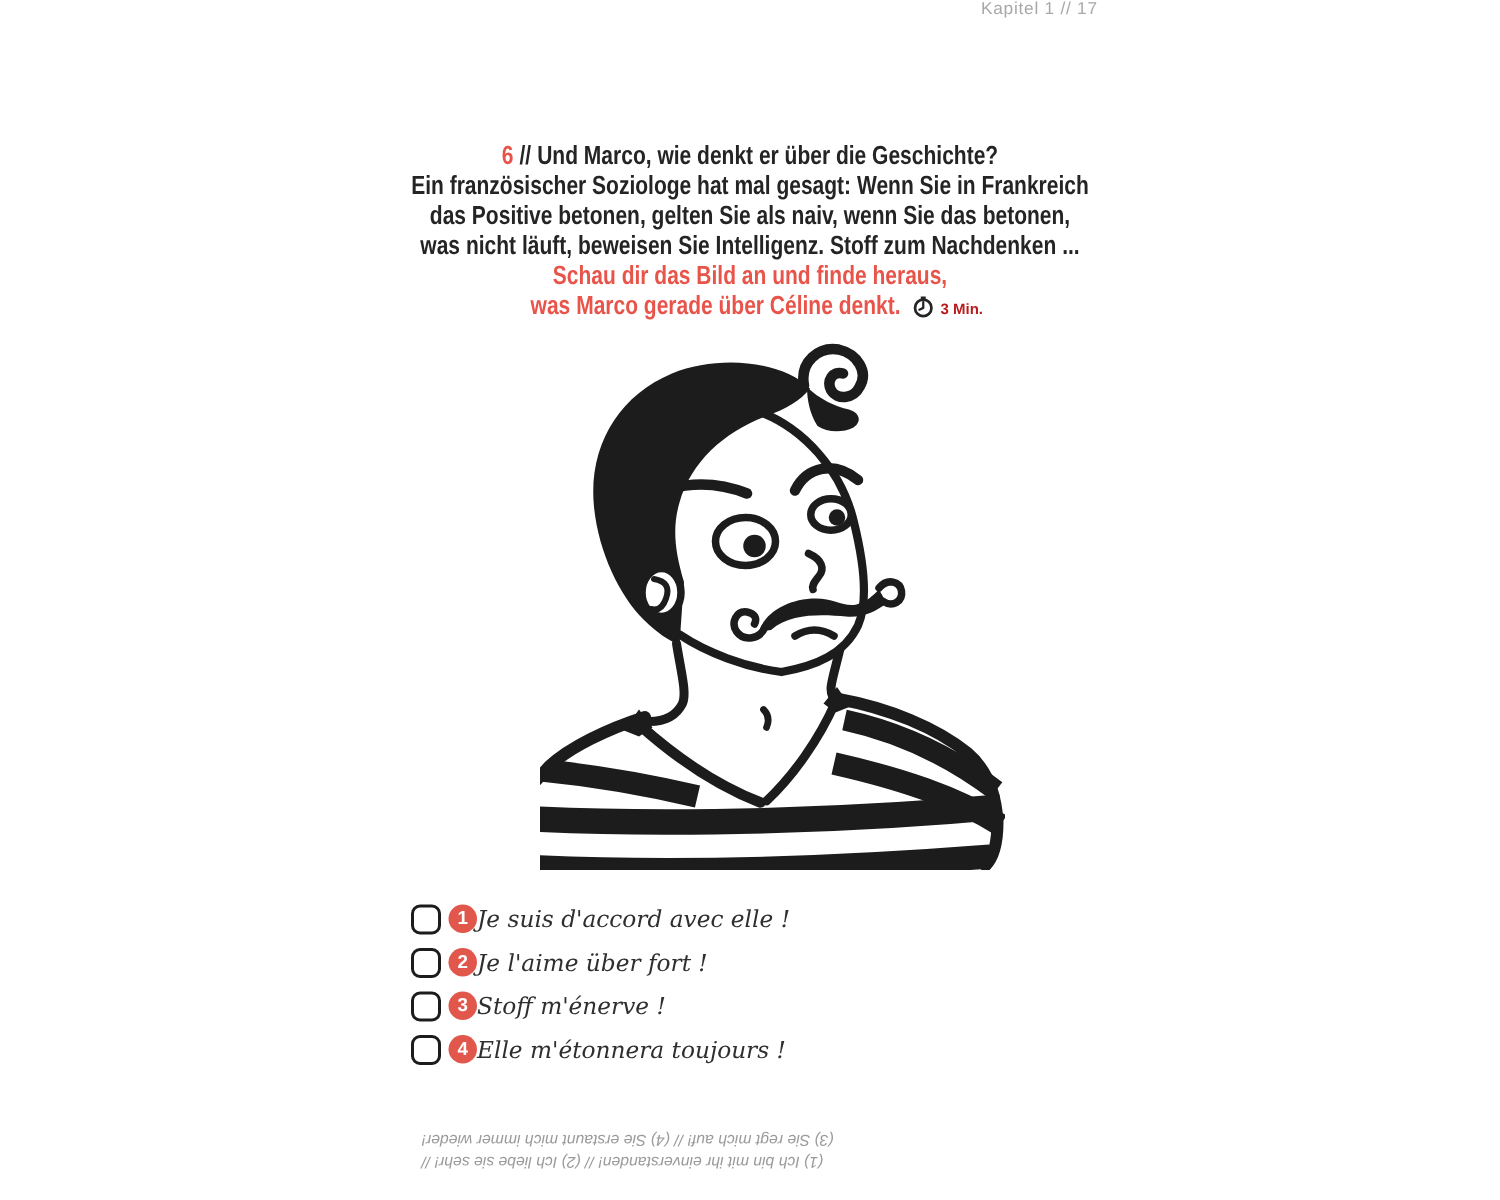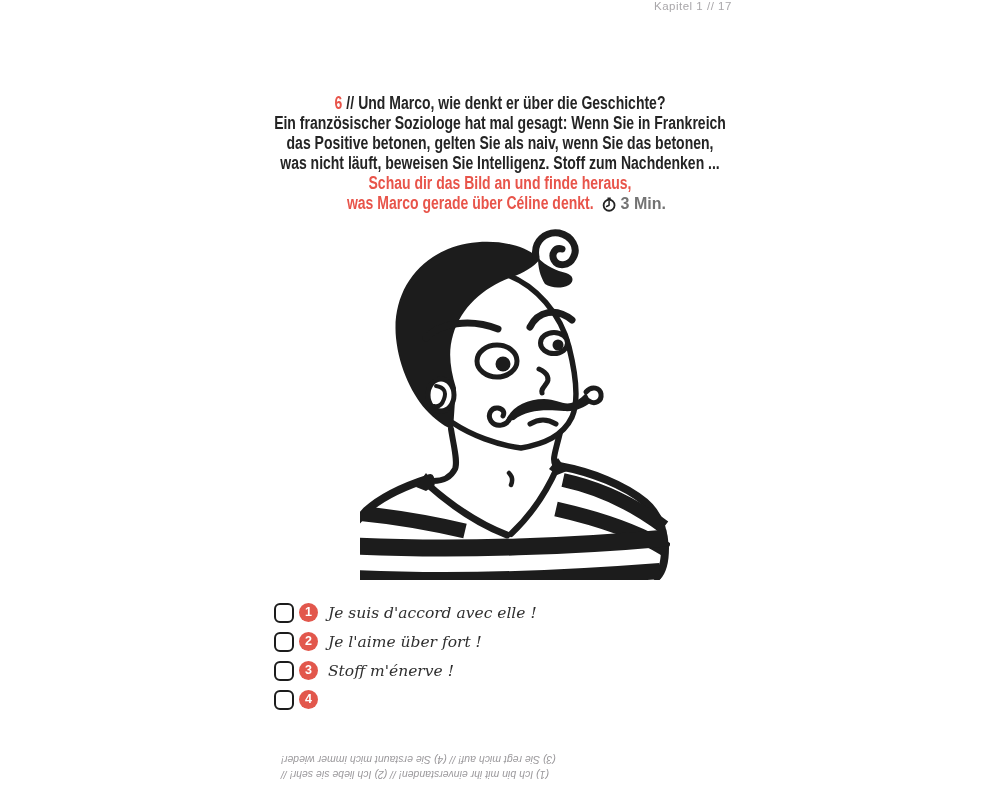--- a/index.html
+++ b/index.html
@@ -9,34 +9,34 @@
   .chapter-label{position:absolute;left:654px;top:0px;font-size:11.5px;color:#a9a7aa;
                  letter-spacing:.5px;}
 
   .heading{position:absolute;left:150px;top:93px;width:700px;text-align:center;
            transform:scaleX(.8);transform-origin:50% 0;
            font-weight:bold;font-size:17.5px;line-height:20px;color:#242424;}
   .heading .red{color:#e8544a;}
   .heading .sep{margin:0 5px;}
   .task-line{color:#e8544a;}
   .duration-wrap{display:inline-block;transform:scaleX(1.25);transform-origin:left center;
-                 color:#737373;font-size:16px;font-weight:bold;margin-left:10px;white-space:nowrap;}
+                 color:#b91c1c;font-size:10px;font-weight:bold;margin-left:10px;white-space:nowrap;}
   .clock-svg{vertical-align:-3px;margin-right:4px;}
 
   .illustration{position:absolute;left:360px;top:228px;width:310px;height:352px;}
 
   .option-row{position:absolute;left:274px;display:flex;align-items:center;height:21px;}
   .option-row.r0{top:602px;} .option-row.r1{top:631px;}
   .option-row.r2{top:660px;} .option-row.r3{top:689px;}
   .checkbox{width:16px;height:16px;border:2.6px solid #1c1c1c;border-radius:6px;
             background:#fff;flex:0 0 auto;}
   .num-badge{width:19px;height:19px;border-radius:50%;background:#e2574c;color:#ffffff;
              font-weight:bold;font-size:12.5px;line-height:19px;text-align:center;
              margin-left:5px;flex:0 0 auto;}
-  .option-label{margin-left:10px;font-family:"DejaVu Serif",serif;font-style:italic;
+  .option-label{font-family:"DejaVu Serif",serif;font-style:italic;
                 font-size:15.5px;color:#2f2f2f;white-space:nowrap;}
 
   .answer-key{position:absolute;left:281px;top:751px;width:308px;
               transform:rotate(180deg);text-align:right;
               color:#9b999c;font-size:10.5px;line-height:15.5px;}
   .answer-key .line1{margin-bottom:3px;font-style:normal;}
   .answer-key .label{font-weight:bold;color:#454545;font-size:11px;margin-right:3px;}
   .answer-key .trans{font-style:italic;}
 </style>
 </head>
@@ -126,20 +126,21 @@
     <div class="option-label">Je l'aime über fort !</div>
   </div>
   <div class="option-row r2">
     <div class="checkbox"></div>
     <div class="num-badge">3</div>
     <div class="option-label">Stoff m'énerve !</div>
   </div>
   <div class="option-row r3">
     <div class="checkbox"></div>
     <div class="num-badge">4</div>
+    <div class="option-label">Elle m'étonnera toujours !</div>
   </div>
 
   <div class="answer-key">
     <div class="line1"><span class="label">Richtig:</span><span>(4)</span></div>
     <div class="trans">(1) Ich bin mit ihr einverstanden! // (2) Ich liebe sie sehr! //</div>
     <div class="trans">(3) Sie regt mich auf! // (4) Sie erstaunt mich immer wieder!</div>
   </div>
 
 </div>
 

